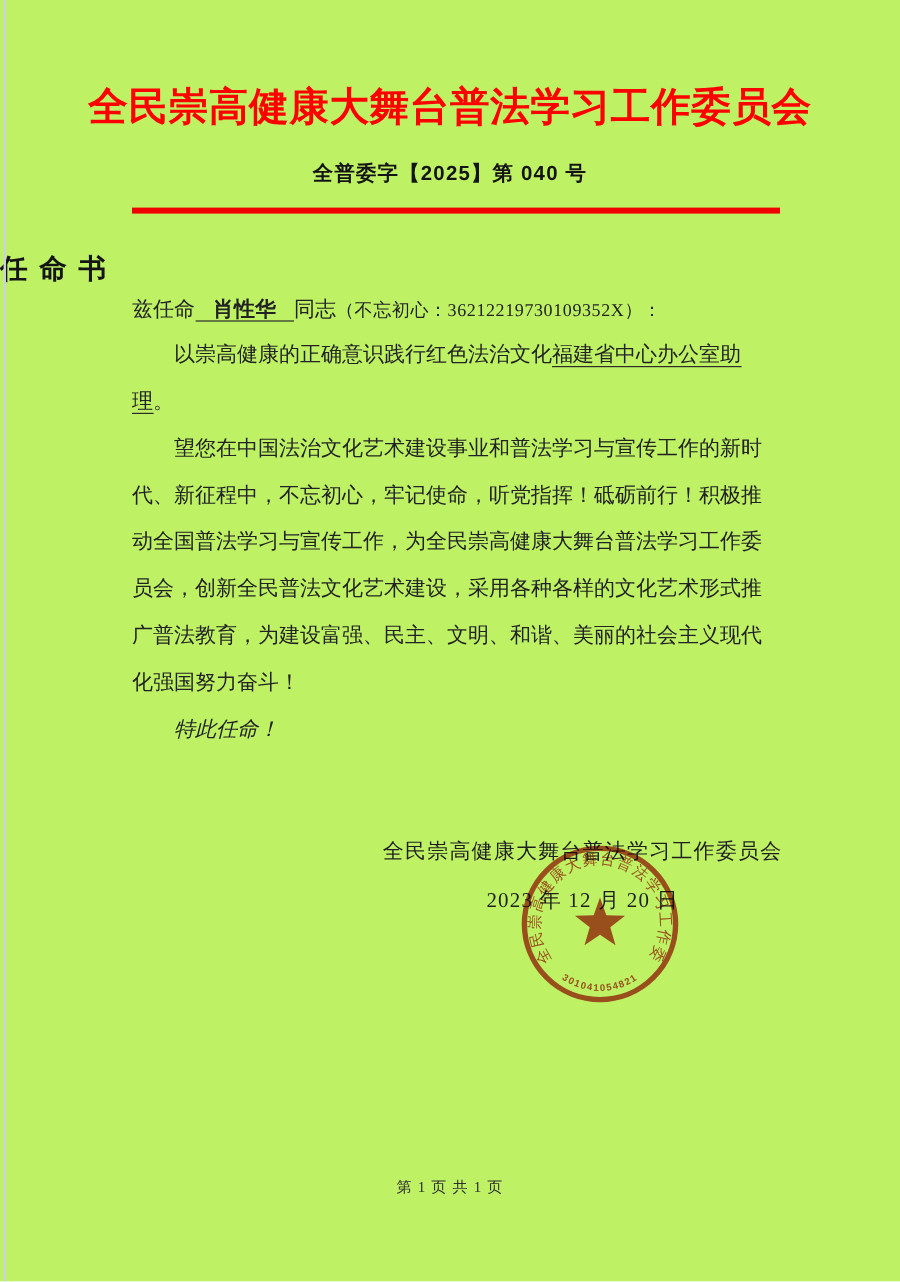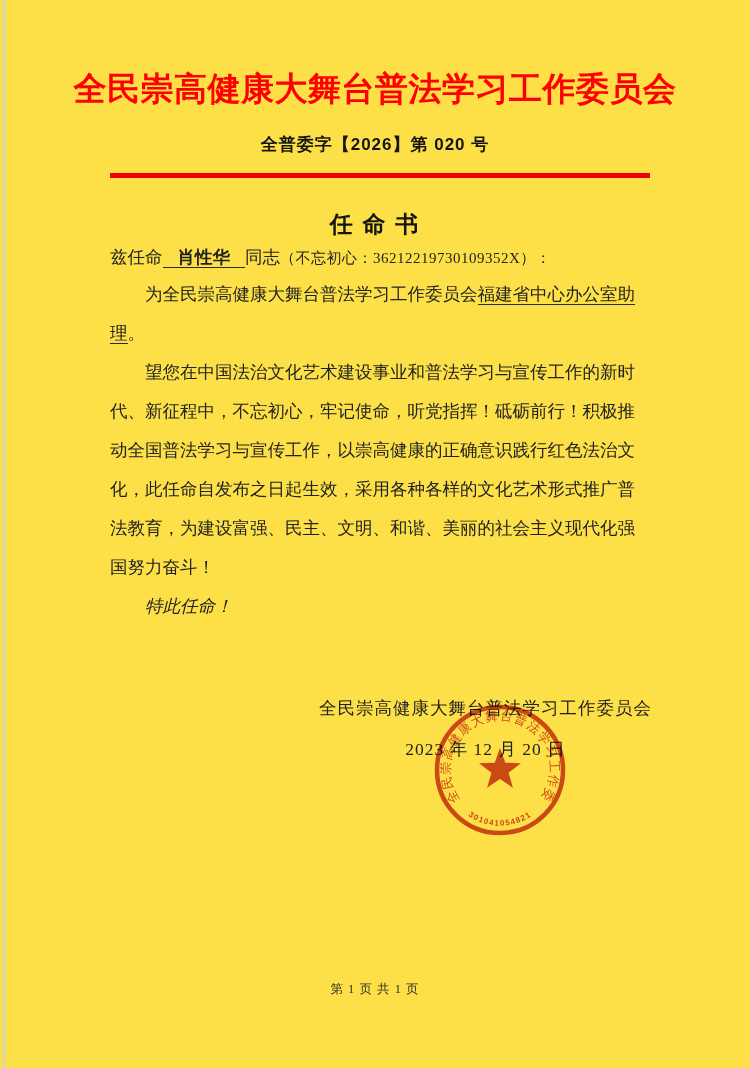--- a/index.html
+++ b/index.html
@@ -1,34 +1,34 @@
 <!DOCTYPE html>
 <html><head>
 <meta charset="utf-8">
 <style>
   html,body{margin:0;padding:0;background:#fff;}
   .page{
-    position:relative;width:750px;height:1068px;background:#fde047;
+    position:relative;width:750px;height:1068px;background:#bef264;
     font-family:"Liberation Serif","DejaVu Serif",serif;color:#1f1f1f;
     overflow:hidden;
   }
   .left-edge{position:absolute;left:3px;top:0;width:2px;height:1068px;background:#ccd3e0;}
   .org-title{
     margin:0;padding-top:70px;text-align:center;
     font-family:"Liberation Sans","DejaVu Sans",sans-serif;
     font-size:33px;line-height:38px;font-weight:bold;color:#fe0000;letter-spacing:0.5px;
   }
   .doc-no{
     margin-top:25px;text-align:center;
     font-family:"Liberation Sans","DejaVu Sans",sans-serif;
     font-size:17px;font-weight:bold;color:#141414;letter-spacing:1px;
   }
   .rule{margin:17px 0 0 110px;width:540px;height:5px;background:#f10000;}
   .doc-title{
-    margin:32px 0 0 0;text-align:center;font-size:23px;line-height:30px;
+    margin:32px 0 0 0;font-size:23px;line-height:30px;
     font-weight:bold;color:#141414;letter-spacing:2px;
   }
   .body{margin:0 100px 0 110px;font-size:17.5px;color:#222;}
   .body p{margin:0;}
   .appoint{margin-top:40px;line-height:34px;}
   .name{font-weight:bold;border-bottom:1.5px solid #2b2b2b;padding:0 15px;}
   .id-note{font-size:15px;letter-spacing:0.5px;}
   .u{border-bottom:1.5px solid #2b2b2b;}
   .position{margin-top:8px;line-height:39px;text-indent:2em;}
   .para{margin-top:13px;line-height:39px;text-indent:2em;}
@@ -55,31 +55,31 @@
     font-size:12.5px;color:#2e2e2e;letter-spacing:1px;
   }
 </style>
 </head>
 <body>
 
 <div class="page">
   <div class="left-edge"></div>
 
   <h1 class="org-title">全民崇高健康大舞台普法学习工作委员会</h1>
-  <div class="doc-no">全普委字【2026】第 020 号</div>
+  <div class="doc-no">全普委字【2025】第 040 号</div>
   <div class="rule"></div>
 
   <h2 class="doc-title">任 命 书</h2>
 
   <main class="body">
     <p class="appoint"><span>兹任命</span><span class="name">肖性华</span><span>同志</span><span class="id-note">（不忘初心：36212219730109352X）：</span></p>
 
-    <p class="position"><span>为全民崇高健康大舞台普法学习工作委员会</span><span class="u">福建省中心办公室助理</span><span>。</span></p>
+    <p class="position"><span>以崇高健康的正确意识践行红色法治文化</span><span class="u">福建省中心办公室助理</span><span>。</span></p>
 
-    <p class="para">望您在中国法治文化艺术建设事业和普法学习与宣传工作的新时代、新征程中，不忘初心，牢记使命，听党指挥！砥砺前行！积极推动全国普法学习与宣传工作，以崇高健康的正确意识践行红色法治文化，此任命自发布之日起生效，采用各种各样的文化艺术形式推广普法教育，为建设富强、民主、文明、和谐、美丽的社会主义现代化强国努力奋斗！</p>
+    <p class="para">望您在中国法治文化艺术建设事业和普法学习与宣传工作的新时代、新征程中，不忘初心，牢记使命，听党指挥！砥砺前行！积极推动全国普法学习与宣传工作，为全民崇高健康大舞台普法学习工作委员会，创新全民普法文化艺术建设，采用各种各样的文化艺术形式推广普法教育，为建设富强、民主、文明、和谐、美丽的社会主义现代化强国努力奋斗！</p>
 
     <p class="hereby">特此任命！</p>
 
   </main>
 
   <div class="signature">
     <div class="sig-block">
       <div class="sig-org">全民崇高健康大舞台普法学习工作委员会</div>
       <div class="sig-date">2023 年 12 月 20 日</div>
     </div>

